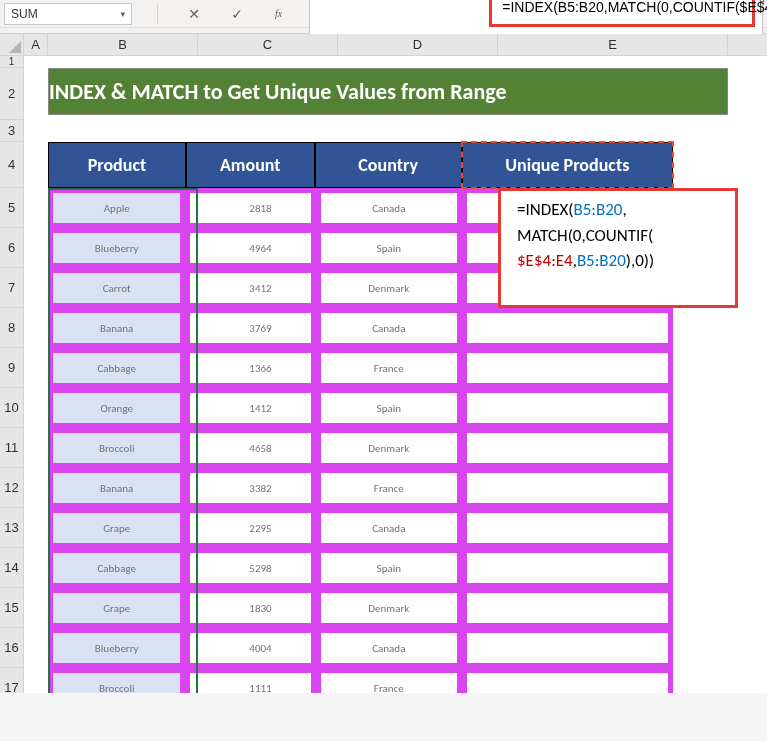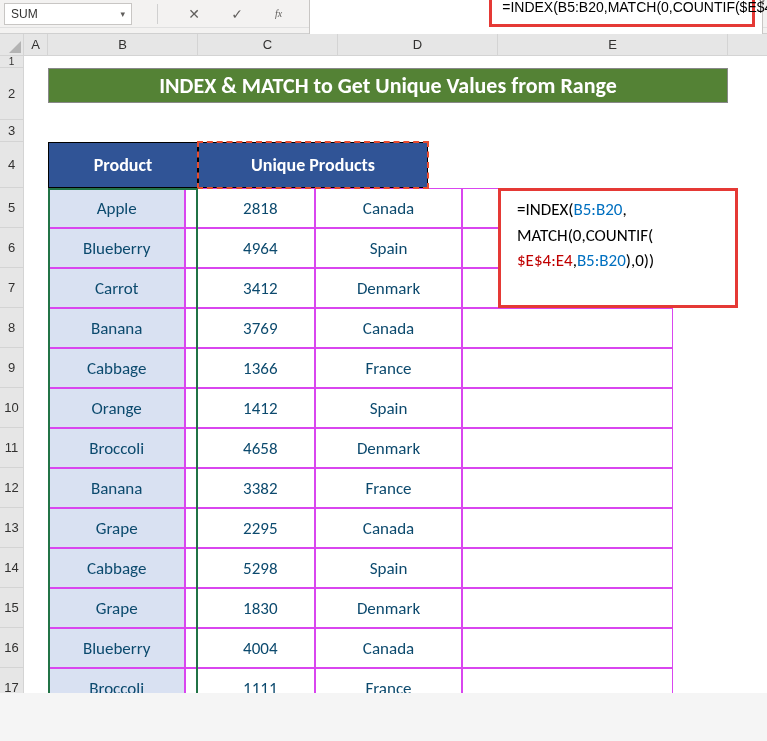--- a/index.html
+++ b/index.html
@@ -32,34 +32,34 @@
 .row-headers { position: absolute; left: 0; top: 22px; width: 24px; background: #e6e6e6; border-right: 1px solid #d4d4d4; }
 .rh { border-bottom: 1px solid #d4d4d4; display: flex; align-items: center; justify-content: center; font-size: 13px; color: #323130; }
 .rh-1 { height: 12px; font-size: 10px; }
 .rh-2 { height: 52px; }
 .rh-3 { height: 22px; }
 .rh-4 { height: 46px; }
 .rh-data { height: 40px; }
 
 .grid { position: absolute; left: 24px; top: 22px; right: 0; bottom: 0; }
 
-.title-row { position: absolute; left: 24px; top: 12px; width: 680px; height: 35px; background: #548235; color: #fff; font-family: Calibri, sans-serif; font-size: 22px; font-weight: bold; display: flex; align-items: center; justify-content: center; border: 1px solid #888; }
+.title-row { position: absolute; left: 24px; top: 12px; width: 680px; height: 47px; background: #548235; color: #fff; font-family: Calibri, sans-serif; font-size: 22px; font-weight: bold; display: flex; align-items: center; border: 1px solid #888; }
 
 .table-wrap { position: absolute; left: 24px; top: 86px; width: 625px; }
 .header-row { display: flex; height: 46px; }
 .hcell { background: #305496; color: #fff; font-family: Calibri, sans-serif; font-size: 18px; font-weight: bold; display: flex; align-items: center; justify-content: center; border: 1px solid #000; }
 .hc-b { width: 150px; }
 .hc-c { width: 140px; }
 .hc-d { width: 160px; }
 .hc-e { width: 230px; }
 .hc-e-wrap { position: relative; }
 .e4-sel { position: absolute; inset: -2px; border: 2px dashed #e84b2e; pointer-events: none; }
 
 .data-row { display: flex; height: 40px; }
-.dcell { border: 1px solid #d946ef; display: flex; align-items: center; justify-content: center; font-family: Calibri, sans-serif; font-size: 17px; color: #0c4a6e; background: #fff; }
+.dcell { border: 5px solid #d946ef; display: flex; align-items: center; justify-content: center; font-family: Calibri, sans-serif; font-size: 11px; color: #737373; background: #fff; }
 .dc-b { width: 150px; background: #d9e1f2; }
 .dc-c { width: 140px; padding-left: 20px; }
 .dc-d { width: 160px; }
 .dc-e { width: 230px; justify-content: flex-start; padding-left: 8px; }
 
 .range-sel { position: absolute; left: 24px; top: 132px; width: 150px; height: 560px; border: 2px solid #217346; pointer-events: none; }
 
 .e5-overlay { position: absolute; left: 474px; top: 132px; width: 240px; height: 120px; background: #fff; border: 3px solid #e53935; padding: 6px 16px; font-family: Calibri, sans-serif; font-size: 17px; line-height: 1.5; }
 .tok-black { color: #000; }
 .tok-blue { color: #0070c0; }
@@ -124,20 +124,26 @@
 
     <div class="title-row">
       <span>INDEX &amp; MATCH to Get Unique Values from Range</span>
     </div>
 
     <div class="table-wrap">
       <div class="header-row">
         <div class="hcell hc-b">
             <span>Product</span>
           </div>
+        <div class="hcell hc-c">
+            <span>Amount</span>
+          </div>
+        <div class="hcell hc-d">
+            <span>Country</span>
+          </div>
         <div class="hcell hc-e hc-e-wrap">
           <span>Unique Products</span>
           <div class="e4-sel"></div>
         </div>
       </div>
 
       <div id="rows-container">
           <div class="data-row">
             <div class="dcell dc-b">Apple</div>
             <div class="dcell dc-c">2818</div>

